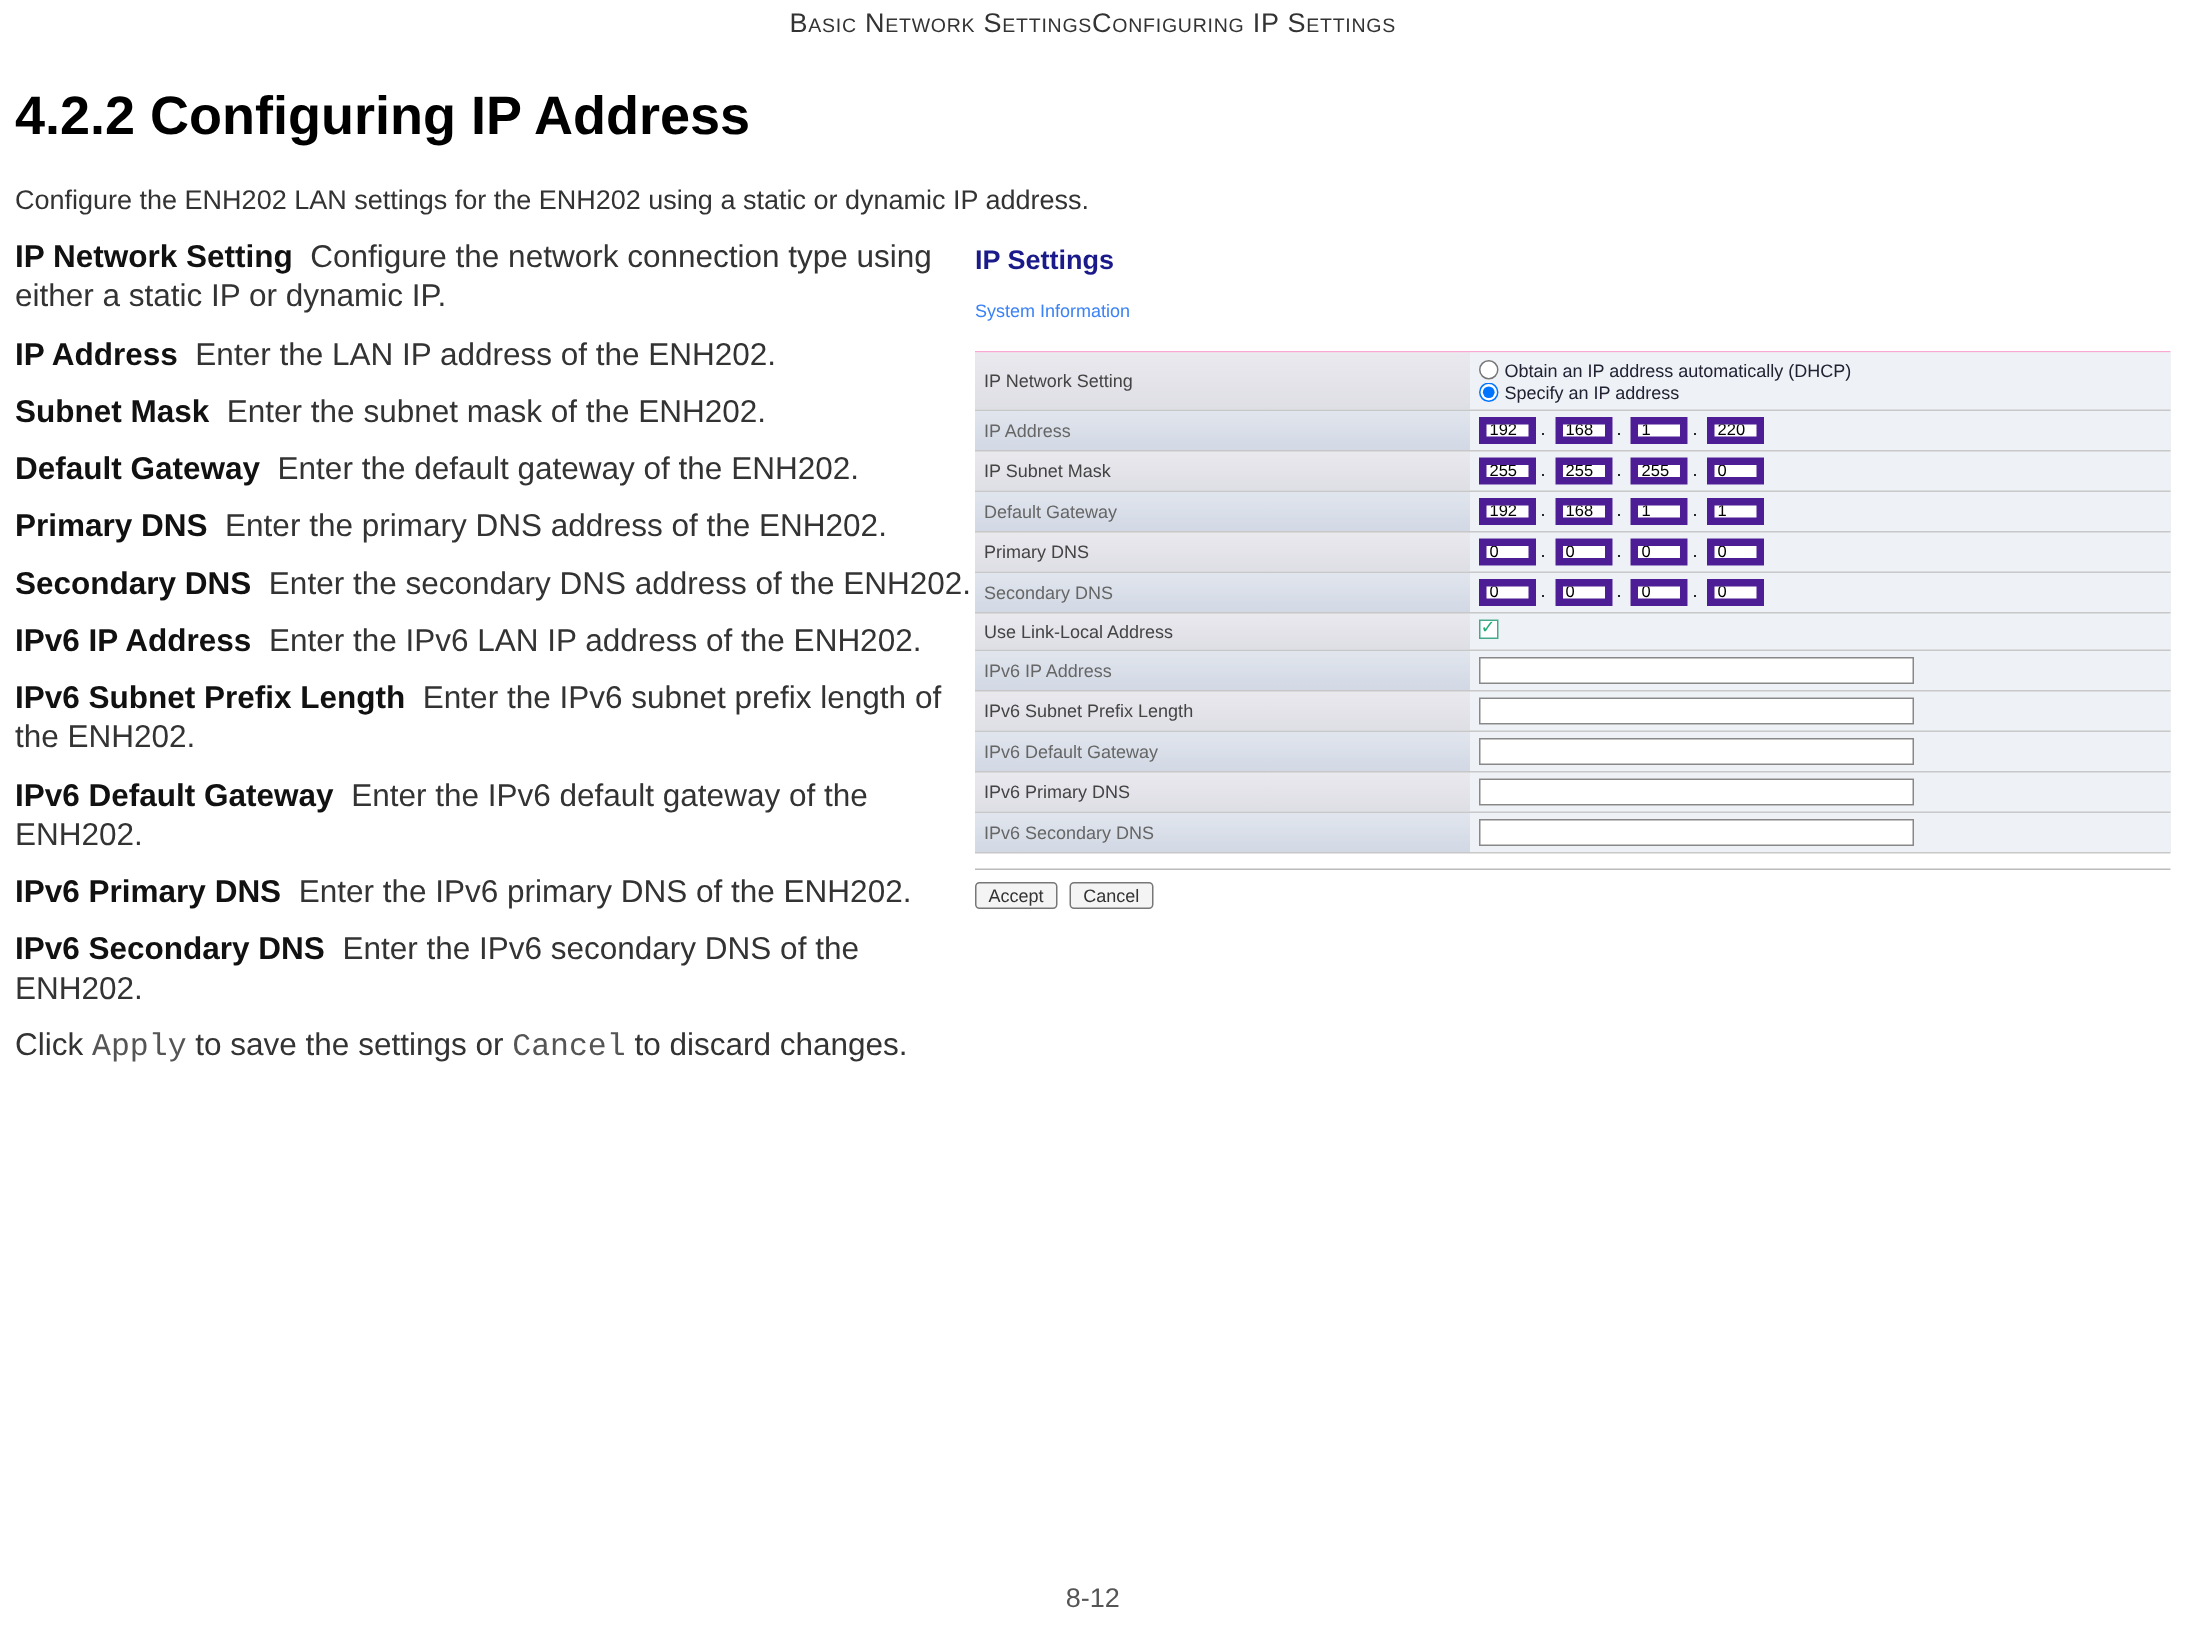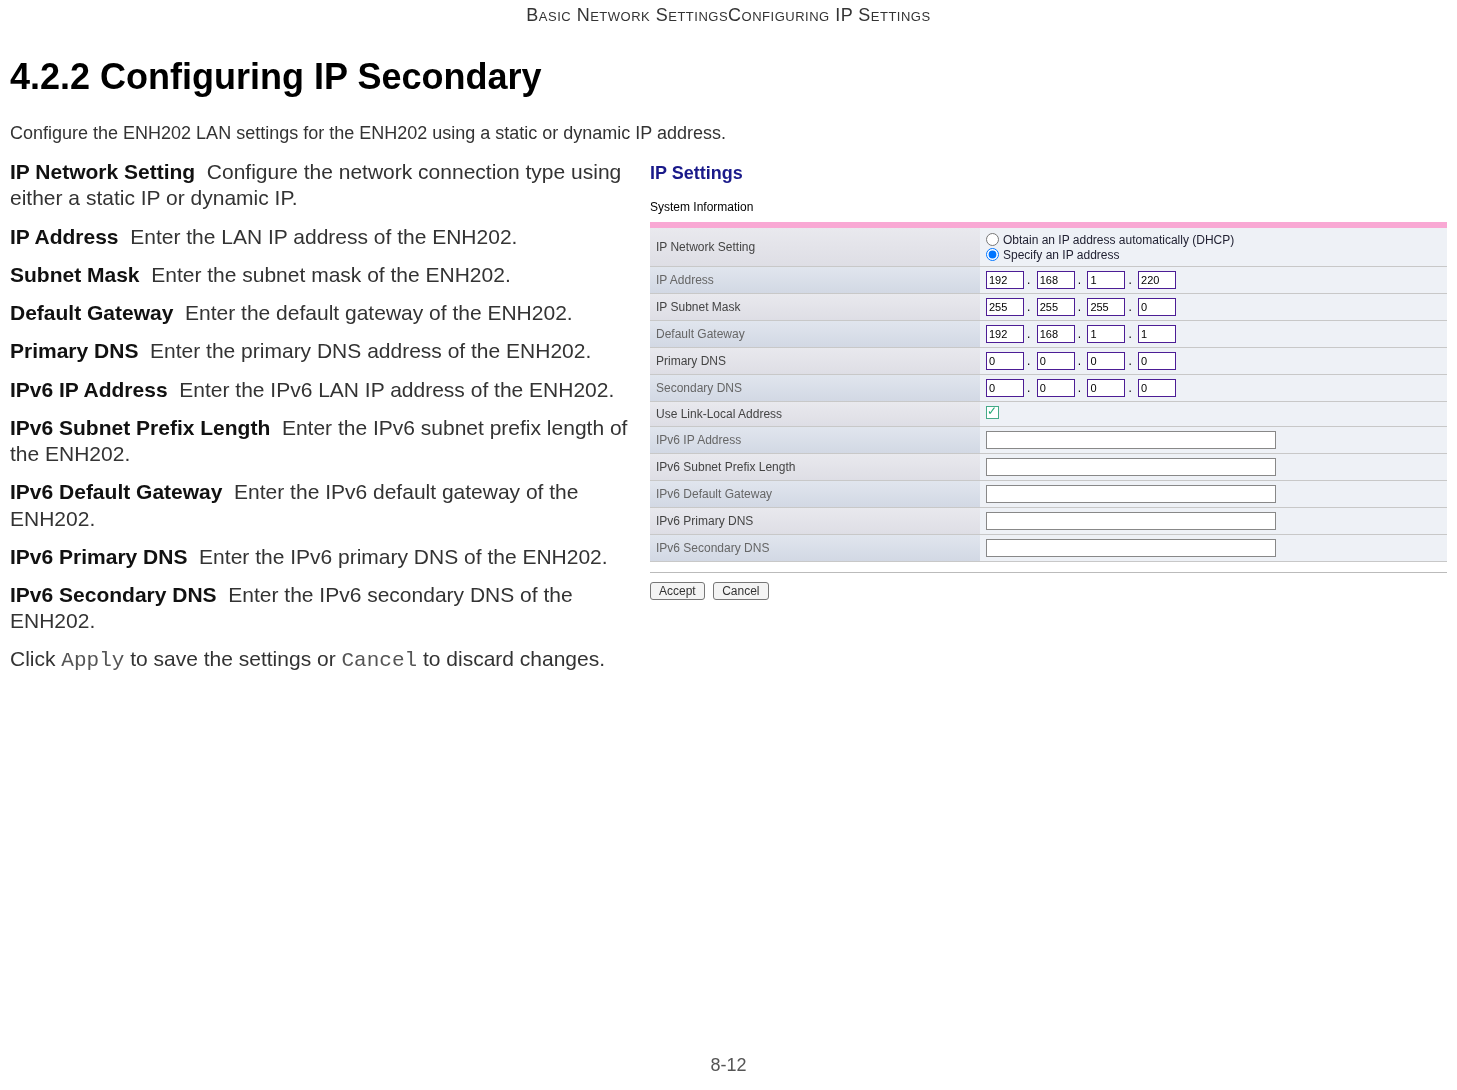--- a/index.html
+++ b/index.html
@@ -14,60 +14,61 @@
   }
   .hdr { display: flex; justify-content: center; font-variant: small-caps; font-size: 18px; color: #333; padding: 5px 0 0 0; letter-spacing: 0.5px; }
   h1 { font-family: Verdana, Arial, sans-serif; font-size: 36px; font-weight: bold; margin: 30px 0 25px 0; color: #000; }
   .intro { font-size: 18px; color: #333; margin-bottom: 15px; }
   .content { display: flex; align-items: flex-start; }
   .left { flex: 0 0 640px; font-size: 21px; color: #333; }
   .def { margin-bottom: 12px; line-height: 1.25; }
   .def b { color: #111; }
   .right { flex: 1; }
   .panel-title { font-family: Verdana, Arial, sans-serif; font-weight: bold; color: #1a1a8a; font-size: 18px; margin: 4px 0 6px 0; }
-  .sysinfo { font-size: 12px; color: #000000; border-bottom: 6px solid #f9a8d4; padding: 10px 0 8px 0; }
+  .sysinfo { font-size: 12px; color: #3b82f6; border-bottom: 1px solid #f9a8d4; padding: 10px 0 20px 0; }
   table.form { width: 100%; border-collapse: collapse; font-size: 12px; }
   table.form td { border-bottom: 1px solid #c8c8c8; padding: 4px 6px; }
   tr.odd { background: linear-gradient(#e9e9ee,#dedee5); }
   tr.odd td.lab { color: #444; }
   tr.even { background: linear-gradient(#e1e6ee,#d2d8e4); }
   tr.even td.lab { color: #666; }
   td.lab { width: 330px; }
   td.val { background: #eef1f6; }
-  input.oct { width: 38px; height: 18px; font-size: 11px; border: 1px solid #4c1d95; background: #fff; text-align: left; padding: 0 2px; }
+  input.oct { width: 38px; height: 18px; font-size: 11px; border: 5px solid #4c1d95; background: #fff; text-align: left; padding: 0 2px; }
   .dot { margin: 0 3px; }
   input.wide { width: 290px; height: 18px; border: 1px solid #888; background: #fff; }
   input[type=radio] { vertical-align: middle; }
   .radiolabel { font-size: 12px; color: #223; margin-left: 4px; vertical-align: middle; }
   .hr2 { border-bottom: 1px solid #bbb; margin: 10px 0 8px 0; }
   button.small { font-size: 12px; border: 1px solid #777; border-radius: 3px; background: #f4f4f4; padding: 1px 8px; color: #333; margin-right: 4px; cursor: pointer; }
   .footer { position: absolute; bottom: 14px; left: 0; width: 100%; text-align: center; font-size: 18px; color: #555; }
   .footnote { font-size: 21px; color: #333; margin-top: 6px; }
   code { font-family: "Courier New", monospace; color: #555; }
   .chk { width: 13px; height: 13px; display: inline-block; border: 1px solid #4a8; background: #fff; position: relative; }
   .chk::after { content: "✓"; position: absolute; top: -3px; left: 0; font-size: 12px; color: #2a7; }
 </style>
 </head>
 <body>
 
 <div class="hdr">
   <span>Basic Network Settings</span>
   <span>Configuring IP Settings</span>
 </div>
 
-<h1>4.2.2 Configuring IP Secondary</h1>
+<h1>4.2.2 Configuring IP Address</h1>
 <p class="intro">Configure the ENH202 LAN settings for the ENH202 using a static or dynamic IP address.</p>
 
 <div class="content">
   <div class="left">
     <div class="def"><b>IP Network Setting</b>&nbsp;&nbsp;<span>Configure the network connection type using either a static IP or dynamic IP.</span></div>
     <div class="def"><b>IP Address</b>&nbsp;&nbsp;<span>Enter the LAN IP address of the ENH202.</span></div>
     <div class="def"><b>Subnet Mask</b>&nbsp;&nbsp;<span>Enter the subnet mask of the ENH202.</span></div>
     <div class="def"><b>Default Gateway</b>&nbsp;&nbsp;<span>Enter the default gateway of the ENH202.</span></div>
     <div class="def"><b>Primary DNS</b>&nbsp;&nbsp;<span>Enter the primary DNS address of the ENH202.</span></div>
+    <div class="def"><b>Secondary DNS</b>&nbsp;&nbsp;<span>Enter the secondary DNS address of the ENH202.</span></div>
     <div class="def"><b>IPv6 IP Address</b>&nbsp;&nbsp;<span>Enter the IPv6 LAN IP address of the ENH202.</span></div>
     <div class="def"><b>IPv6 Subnet Prefix Length</b>&nbsp;&nbsp;<span>Enter the IPv6 subnet prefix length of the ENH202.</span></div>
     <div class="def"><b>IPv6 Default Gateway</b>&nbsp;&nbsp;<span>Enter the IPv6 default gateway of the ENH202.</span></div>
     <div class="def"><b>IPv6 Primary DNS</b>&nbsp;&nbsp;<span>Enter the IPv6 primary DNS of the ENH202.</span></div>
     <div class="def"><b>IPv6 Secondary DNS</b>&nbsp;&nbsp;<span>Enter the IPv6 secondary DNS of the ENH202.</span></div>
     <p class="footnote">
       <span>Click </span><code>Apply</code><span> to save the settings or </span><code>Cancel</code><span> to discard changes.</span>
     </p>
   </div>
 

